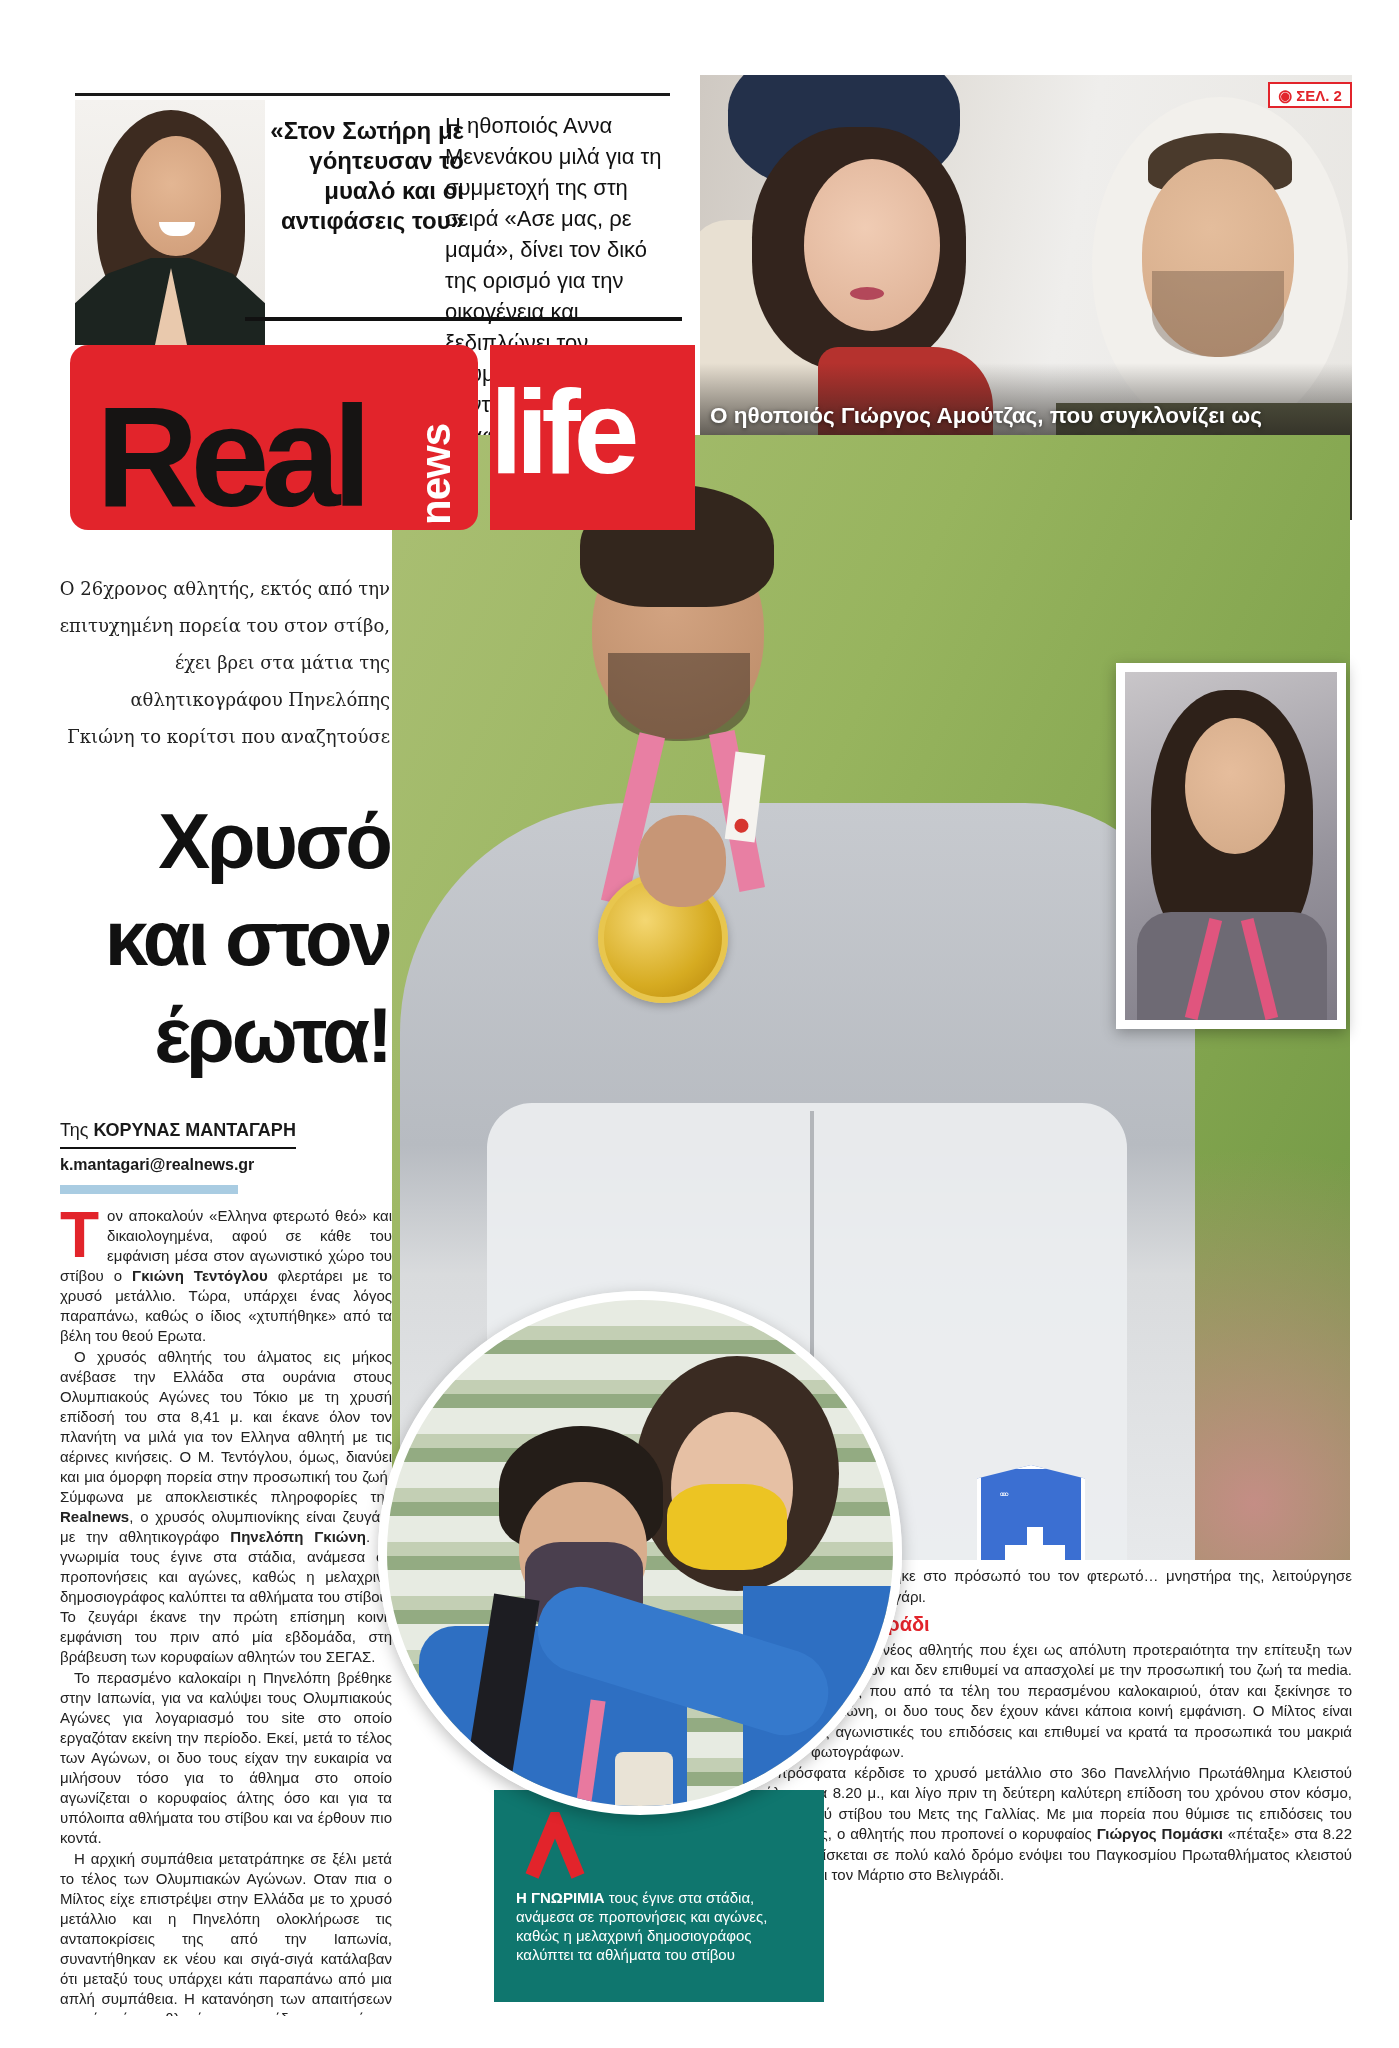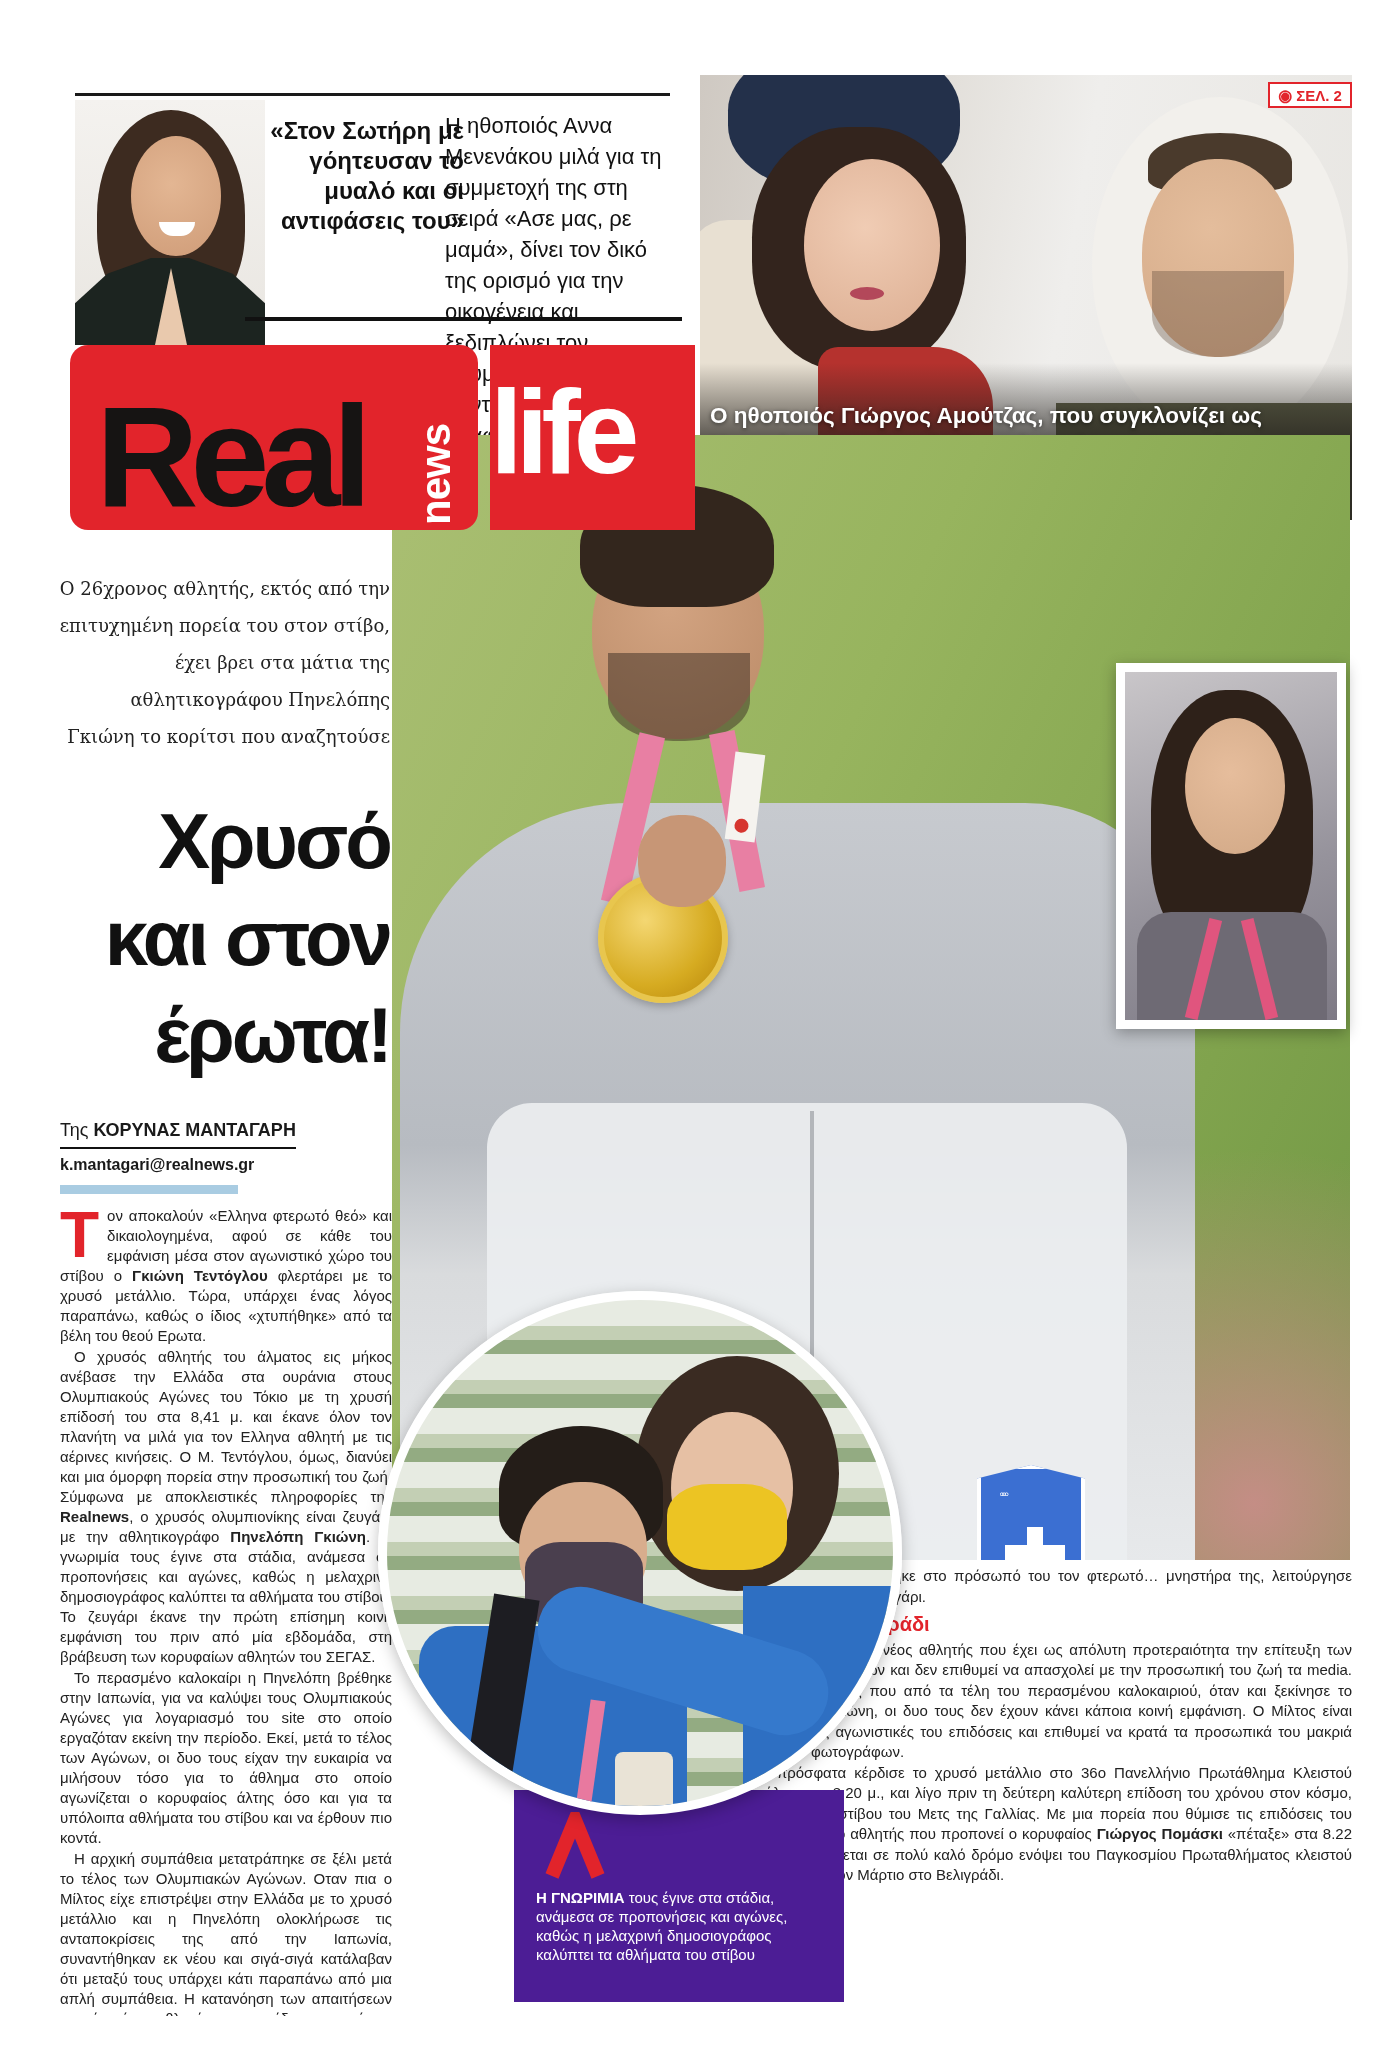--- a/index.html
+++ b/index.html
@@ -112,21 +112,21 @@
   .cc-bface{position:absolute;left:132px;top:182px;width:128px;height:138px;background:#d8ad8d;border-radius:48%;}
   .cc-bmask{position:absolute;left:138px;top:242px;width:118px;height:86px;background:#4a3f4e;border-radius:30%;}
   .cc-shirt{position:absolute;left:32px;top:326px;width:268px;height:200px;background:#2e6fc2;border-radius:36px 70px 0 0;}
   .cc-shirt2{position:absolute;left:356px;top:286px;width:170px;height:240px;background:#2e6fc2;}
   .cc-arm{position:absolute;left:146px;top:318px;width:300px;height:86px;background:#3579cc;border-radius:44px;transform:rotate(17deg);}
   .cc-strap{position:absolute;left:92px;top:296px;width:46px;height:190px;background:#1d1d22;transform:rotate(9deg);}
   .cc-lan{position:absolute;left:196px;top:400px;width:15px;height:110px;background:#e8799f;transform:rotate(8deg);}
   .cc-cup{position:absolute;left:228px;top:452px;width:58px;height:62px;background:#e9e3d6;border-radius:8px;}
 
   
-  .caption{left:514px;top:1790px;width:330px;height:212px;background:#4c1d95;z-index:3;box-sizing:border-box;padding:16px 22px;}
+  .caption{left:494px;top:1790px;width:330px;height:212px;background:#0f766e;z-index:3;box-sizing:border-box;padding:16px 22px;}
   .cap-chevron{position:absolute;left:30px;top:22px;}
   .cap-text{position:absolute;left:22px;top:98px;width:286px;color:#fff;font-size:15px;line-height:19px;}
   .cap-text b{font-weight:bold;}
 
   
   .col-right{left:695px;top:1566px;width:657px;height:460px;overflow:hidden;font-size:15px;line-height:20.5px;text-align:justify;color:#222;}
   .col-right p{margin:0;}
   .col-right p + p{text-indent:14px;}
   .subhead{color:#e2242b;font-weight:bold;font-size:20px;margin:7px 0 5px 0;text-align:left;}
 </style>

